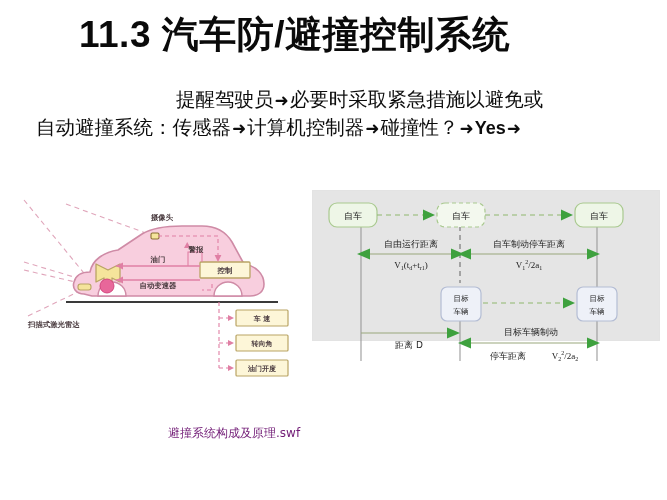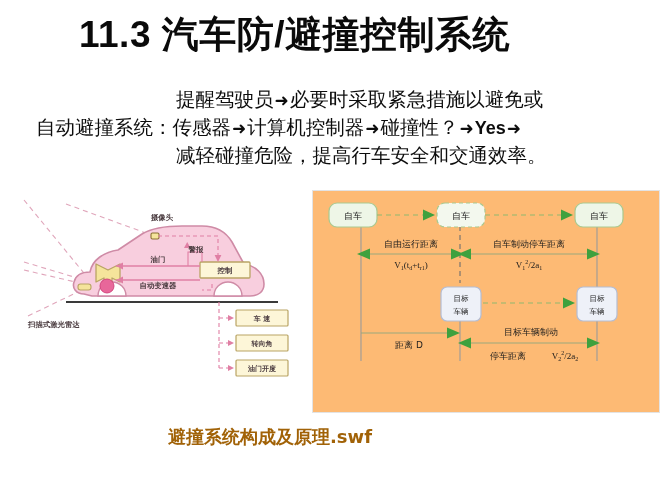--- a/index.html
+++ b/index.html
@@ -85,22 +85,22 @@
     font-weight: bold;
     fill: #4a3b3f;
   }
 
   
   #brake-diagram {
     position: absolute;
     left: 312px;
     top: 190px;
     width: 348px;
-    height: 223px;
-    background: #fdba74;
+    height: 151px;
+    background: #e5e5e5;
     border: 1px solid #e3e3e3;
     box-sizing: border-box;
   }
   #brake-diagram svg { display: block; }
   .node-text {
     font-family: "DejaVu Sans", "Liberation Sans", sans-serif;
     font-size: 9px;
     fill: #1c1c1c;
     text-anchor: middle;
   }
@@ -124,37 +124,35 @@
   }
   .formula .sup { font-size: 6px; }
   .formula .sub { font-size: 6px; }
 
   
   #caption {
     position: absolute;
     left: 168px;
     top: 425px;
     font-family: "DejaVu Sans", "Liberation Sans", sans-serif;
-    font-size: 18px;
-    color: #a16207;
+    font-size: 12px;
+    color: #701a75;
     white-space: nowrap;
-    font-weight: bold;
   }
 </style>
 </head>
 <body>
 
 <div id="slide-title">11.3 汽车防/避撞控制系统</div>
 
 <div id="body-text">
   <div class="para-line indented"><span>提醒驾驶员</span><span class="arrow-glyph">➜</span><span>必要时采取紧急措施以避免或</span></div>
 
   <div class="para-line"><span class="lead">自动避撞系统：</span><span>传感器</span><span class="arrow-glyph">➜</span><span>计算机控制器</span><span class="arrow-glyph">➜</span><span>碰撞性？</span><span class="arrow-glyph">➜</span><span class="latin">Yes</span><span class="arrow-glyph">➜</span></div>
 
-  <div class="para-line indented"><span>减轻碰撞危险，提高行车安全和交通效率。</span></div>
 </div>
 
 <div id="car-diagram">
   <svg width="300" height="200" viewBox="0 0 300 200" xmlns="http://www.w3.org/2000/svg">
 
     <g stroke="#e0a6bb" stroke-width="1.1" stroke-dasharray="5,4" fill="none">
       <line x1="18" y1="10" x2="82" y2="88"></line>
       <line x1="18" y1="72" x2="78" y2="90"></line>
       <line x1="18" y1="80" x2="78" y2="94"></line>
       <line x1="22" y1="126" x2="80" y2="98"></line>

